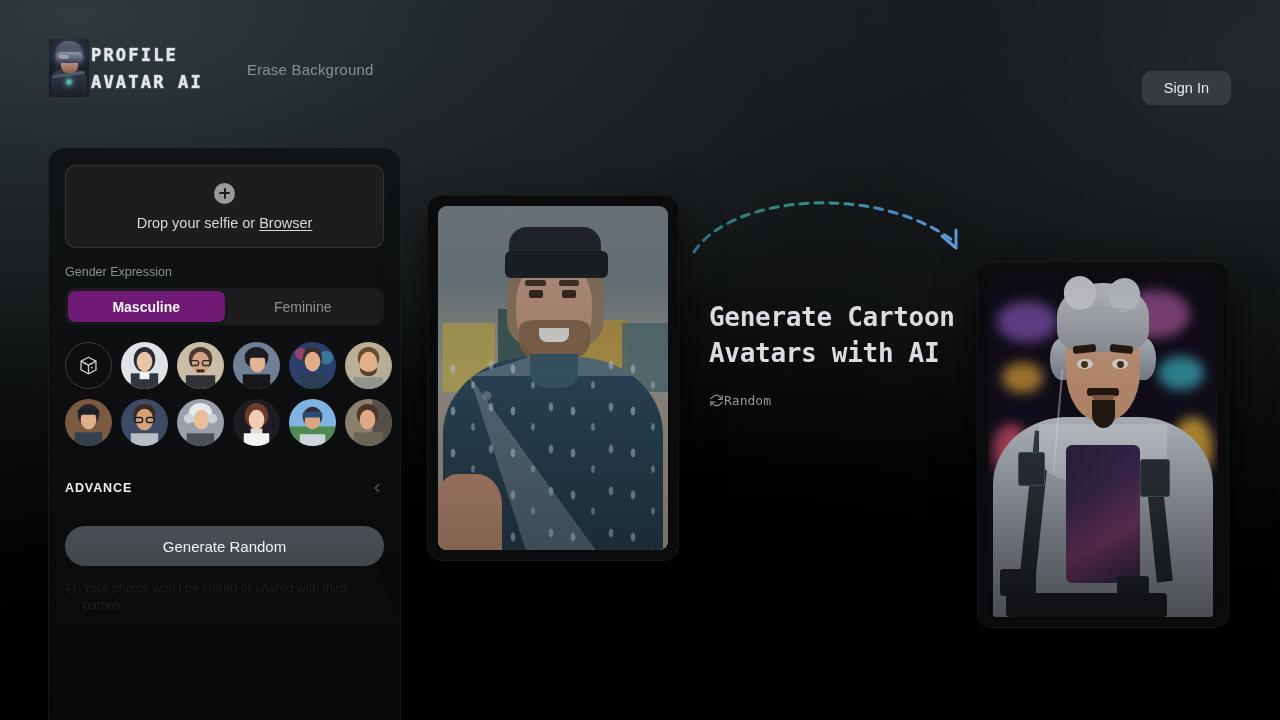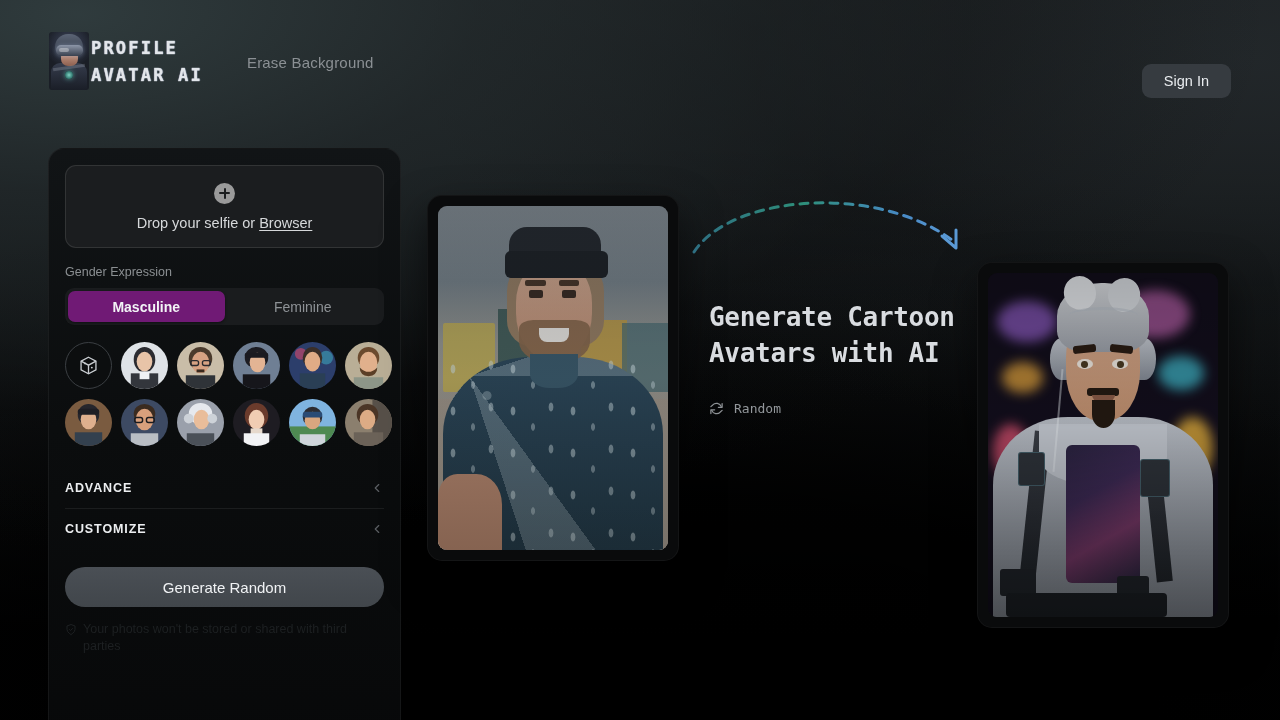--- a/index.html
+++ b/index.html
@@ -20,21 +20,21 @@
       radial-gradient(120% 95% at 6% 2%, rgba(48,60,62,0.95) 0%, rgba(33,40,42,0.75) 26%, rgba(12,14,15,0.25) 58%, rgba(0,0,0,0) 78%),
       radial-gradient(85% 70% at 97% 8%, rgba(34,39,42,0.85) 0%, rgba(18,21,23,0.45) 45%, rgba(0,0,0,0) 76%),
       radial-gradient(100% 80% at 50% 100%, rgba(0,0,0,1) 0%, rgba(0,0,0,0.85) 40%, rgba(5,6,7,0.3) 75%, rgba(0,0,0,0) 100%),
       linear-gradient(180deg, #252a2c 0%, #1c2022 26%, #0e1011 55%, #000000 88%, #000000 100%);
     overflow: hidden;
   }
 
   
   .header {
     position: absolute;
-    top: 8px; left: 0; right: 0;
+    top: 15px; left: 0; right: 0;
     height: 122px;
     display: flex;
     align-items: center;
     padding: 0 49px;
   }
 
   .logo {
     display: flex;
     align-items: center;
     gap: 0px;
@@ -391,24 +391,23 @@
     letter-spacing: -0.3px;
   }
   .hero p {
     margin-top: 22px;
     font-family: "DejaVu Sans Mono", monospace;
     font-size: 12.5px;
     line-height: 1.62;
     color: #b6babe;
   }
   .random-row {
-    margin-top: 29px;
+    margin-top: 21px;
     display: inline-flex;
     align-items: center;
-    gap: 10px;
     cursor: pointer;
   }
   .random-row svg { width: 15px; height: 15px; color: #8d9195; }
   .random-row span {
     font-family: "DejaVu Sans Mono", monospace;
     font-size: 13px;
     color: #93979b;
   }
 
   
@@ -578,26 +577,20 @@
             <ellipse cx="23" cy="16" rx="11" ry="11" fill="#4b3526"></ellipse>
             <ellipse cx="23" cy="21" rx="8" ry="10" fill="#dcab85"></ellipse>
             <rect x="9" y="34" width="30" height="14" fill="#6b6258"></rect>
           </svg>
       </div>
     </div>
 
     <div class="accordions">
       <div class="acc-row">
         <span class="acc-title">ADVANCE</span>
-        <svg class="chev" viewBox="0 0 24 24" fill="none" stroke="currentColor" stroke-width="2" stroke-linecap="round" stroke-linejoin="round">
-            <polyline points="15 18 9 12 15 6"></polyline>
-          </svg>
-      </div>
-      <div class="acc-row">
-        <span class="acc-title">CUSTOMIZE</span>
         <svg class="chev" viewBox="0 0 24 24" fill="none" stroke="currentColor" stroke-width="2" stroke-linecap="round" stroke-linejoin="round">
             <polyline points="15 18 9 12 15 6"></polyline>
           </svg>
       </div>
     </div>
 
     <button class="gen-btn">Generate Random</button>
 
     <div class="privacy">
       <svg viewBox="0 0 24 24" fill="none" stroke="currentColor" stroke-width="2" stroke-linecap="round" stroke-linejoin="round">

